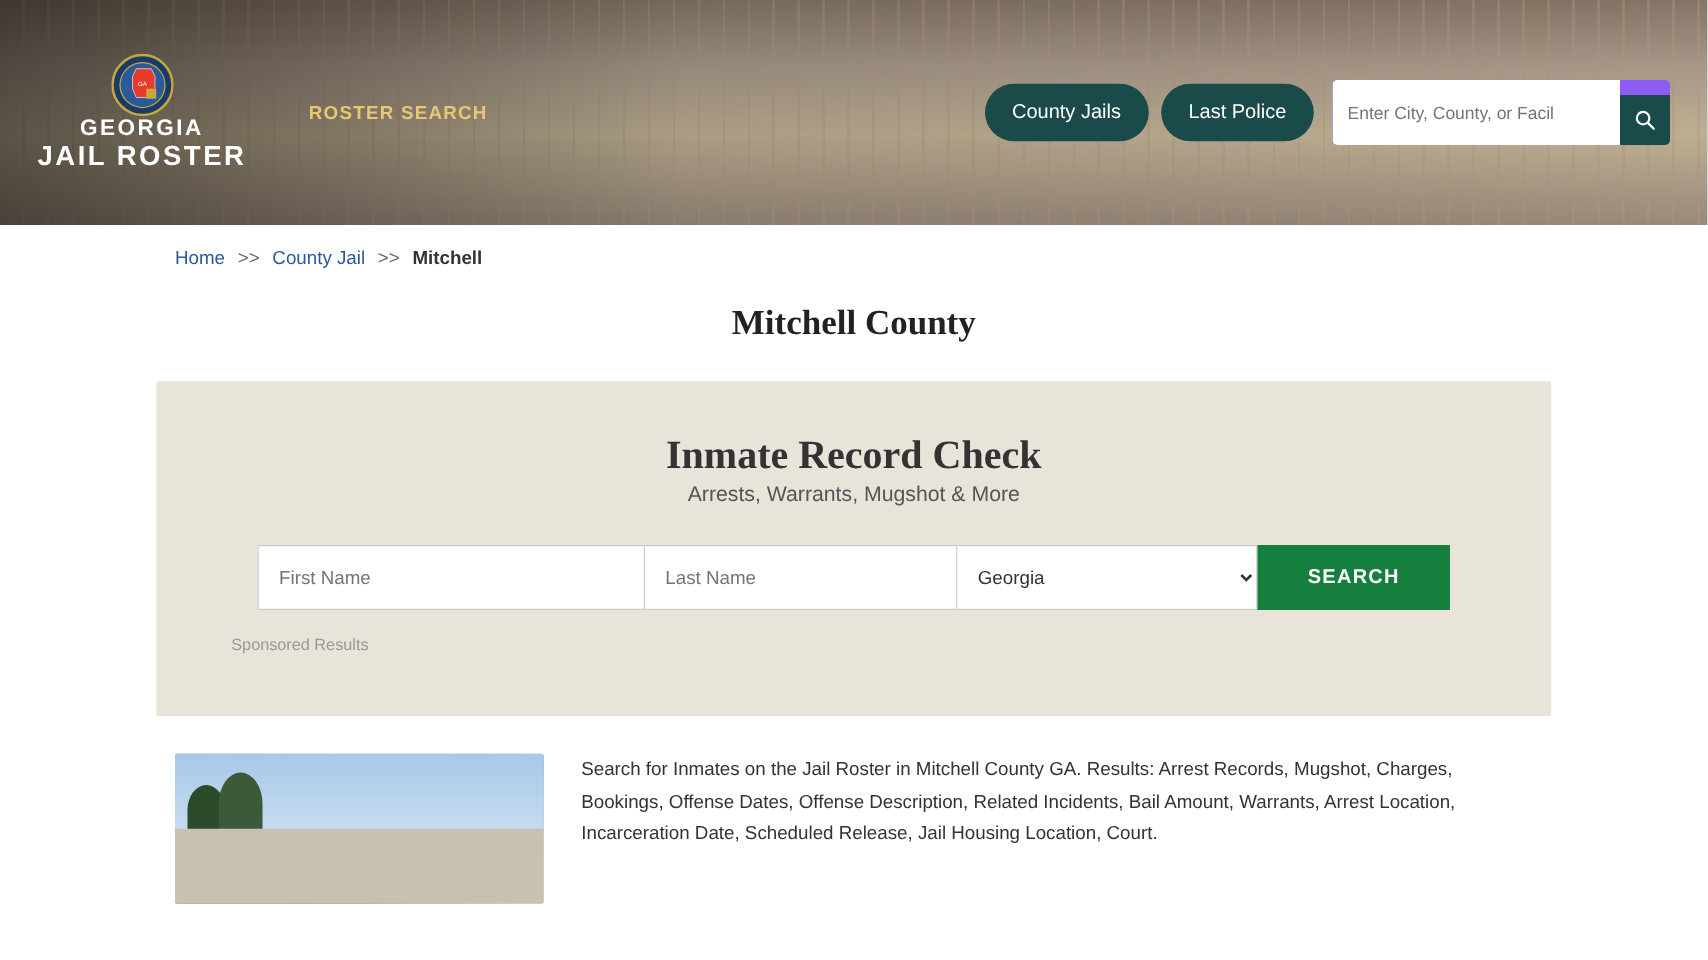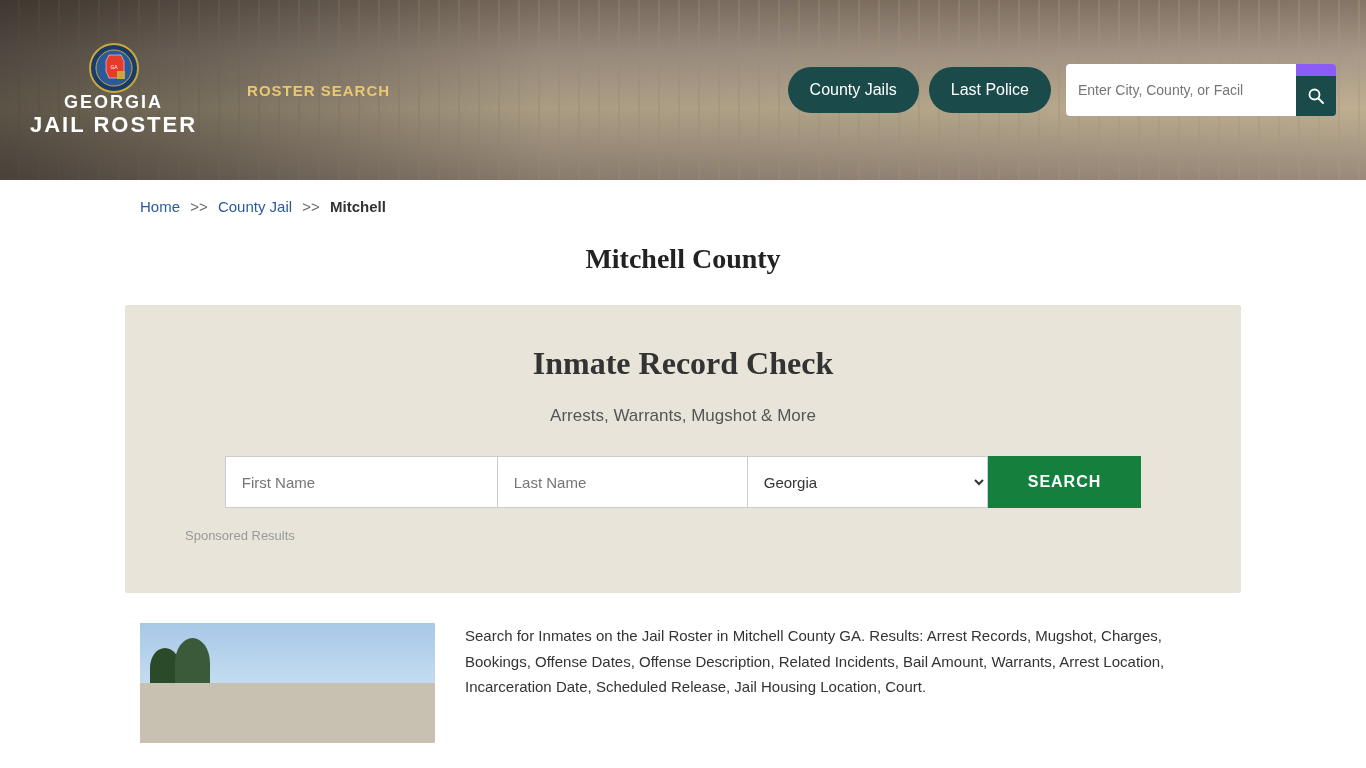--- a/index.html
+++ b/index.html
@@ -148,21 +148,21 @@
       margin: 0 125px;
       padding: 40px 60px 50px;
       border-radius: 2px;
     }
     .record-check-title {
       text-align: center;
       font-size: 32px;
       font-weight: bold;
       font-family: Georgia, serif;
       color: #333;
-      margin-bottom: 24px;
+      margin-bottom: 4px;
     }
     .record-check-subtitle {
       text-align: center;
       font-size: 17px;
       color: #555;
       font-family: Arial, sans-serif;
       margin-bottom: 30px;
     }
     .search-form {
       display: flex;
@@ -173,21 +173,21 @@
     .form-input {
       height: 52px;
       border: 1px solid #ccc;
       padding: 0 16px;
       font-size: 15px;
       font-family: Arial, sans-serif;
       color: #999;
       outline: none;
     }
     .first-name-input {
-      width: 273px;
+      width: 310px;
       border-radius: 0;
     }
     .last-name-input {
       width: 250px;
       border-radius: 0;
       border-left: none;
     }
     .state-select {
       height: 52px;
       width: 240px;

